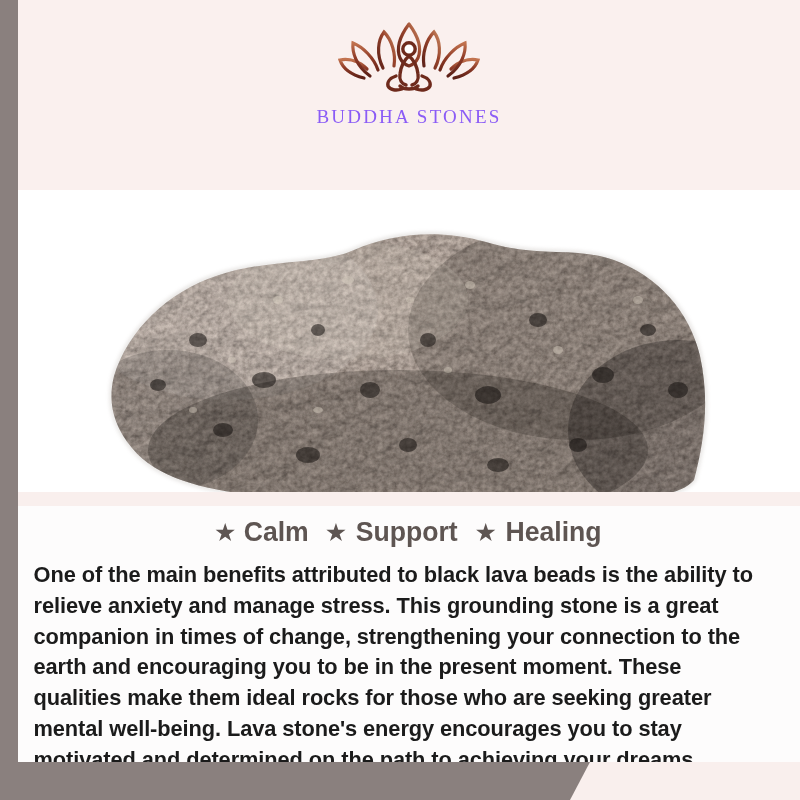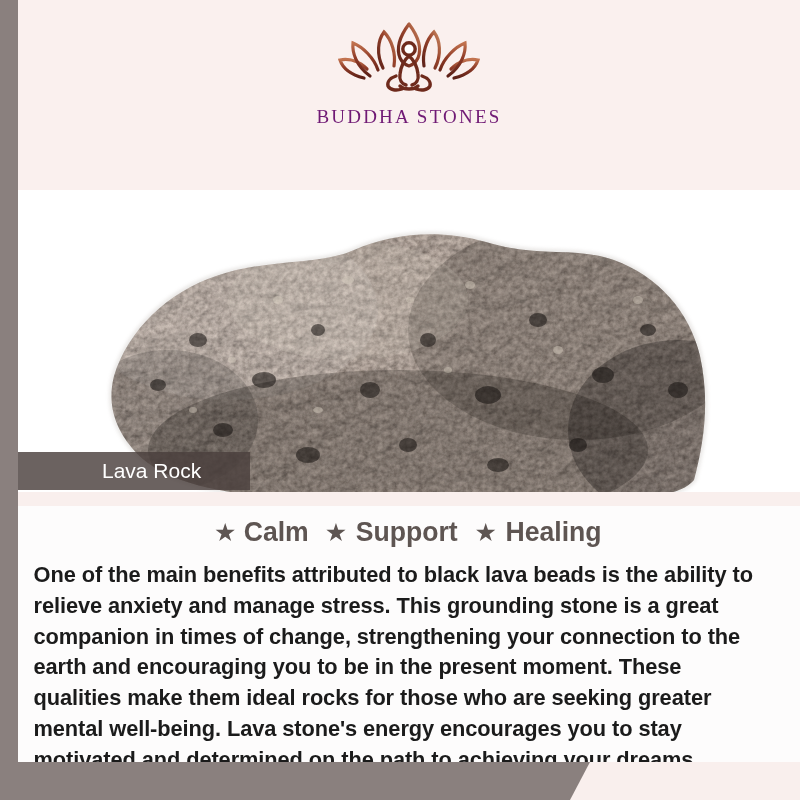--- a/index.html
+++ b/index.html
@@ -61,21 +61,21 @@
   .logo-mark {
     width: 150px;
     height: 86px;
     display: block;
   }
   .logo-text {
     margin-top: 4px;
     font-family: "Liberation Serif", serif;
     font-size: 19px;
     letter-spacing: 2.2px;
-    color: #701a75;
+    color: #8b5cf6;
     font-weight: 400;
   }
 
   
   .title-band {
     position: absolute;
     left: 155px; top: 141px;
     width: 500px; height: 50px;
     background: #fdf8f7;
     display: flex;
@@ -322,23 +322,20 @@
                  C692,222 686,262 676,300
                  C660,318 620,320 570,316
                  C520,312 470,318 420,318
                  C360,318 300,322 242,316
                  C190,310 140,300 114,268
                  C94,244 90,220 96,196 Z" fill="none" stroke="#9a9088" stroke-width="3" opacity="0.35" filter="url(#edgeBlur)"></path>
       </g>
     </svg>
   </div>
 
-  <div class="caption-bar">
-    <span class="caption-text">Lava Rock</span>
-  </div>
 
   <div class="cream-strip"></div>
 
   <div class="body-panel">
     <div class="features">
       <div class="feature">
         <span class="star">★</span>
         <span class="flabel">Calm</span>
       </div>
       <div class="feature">

